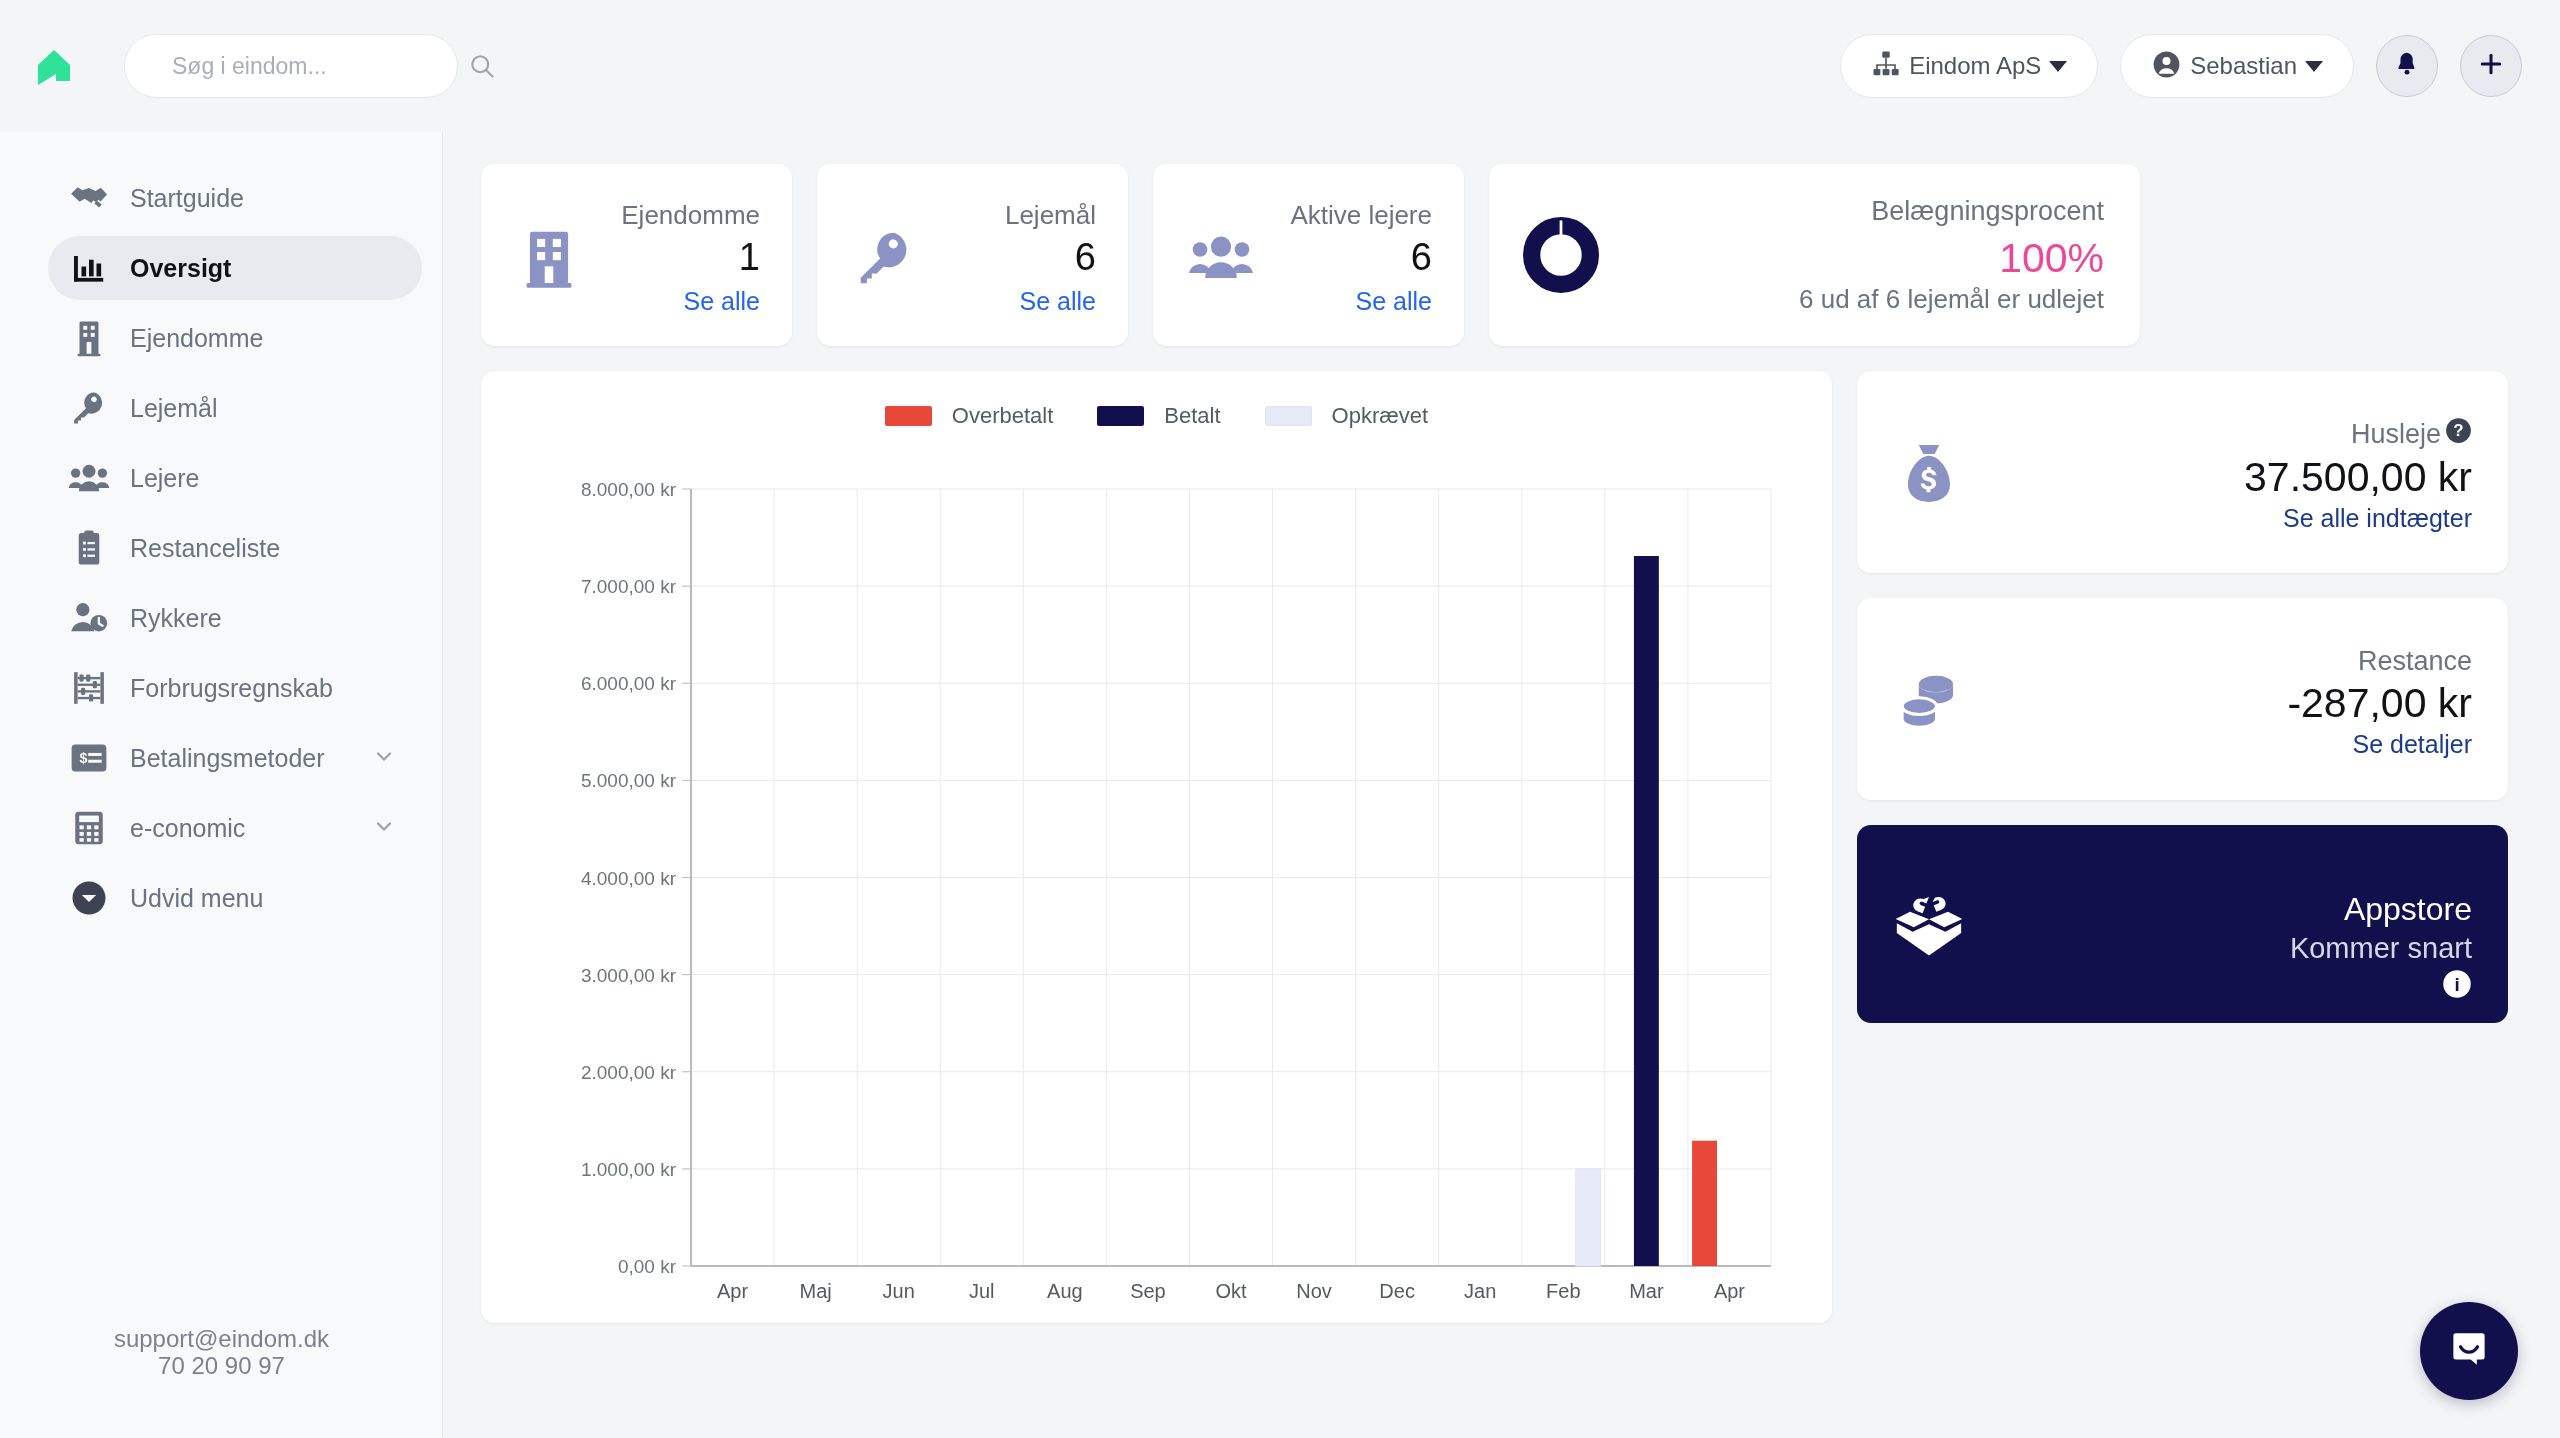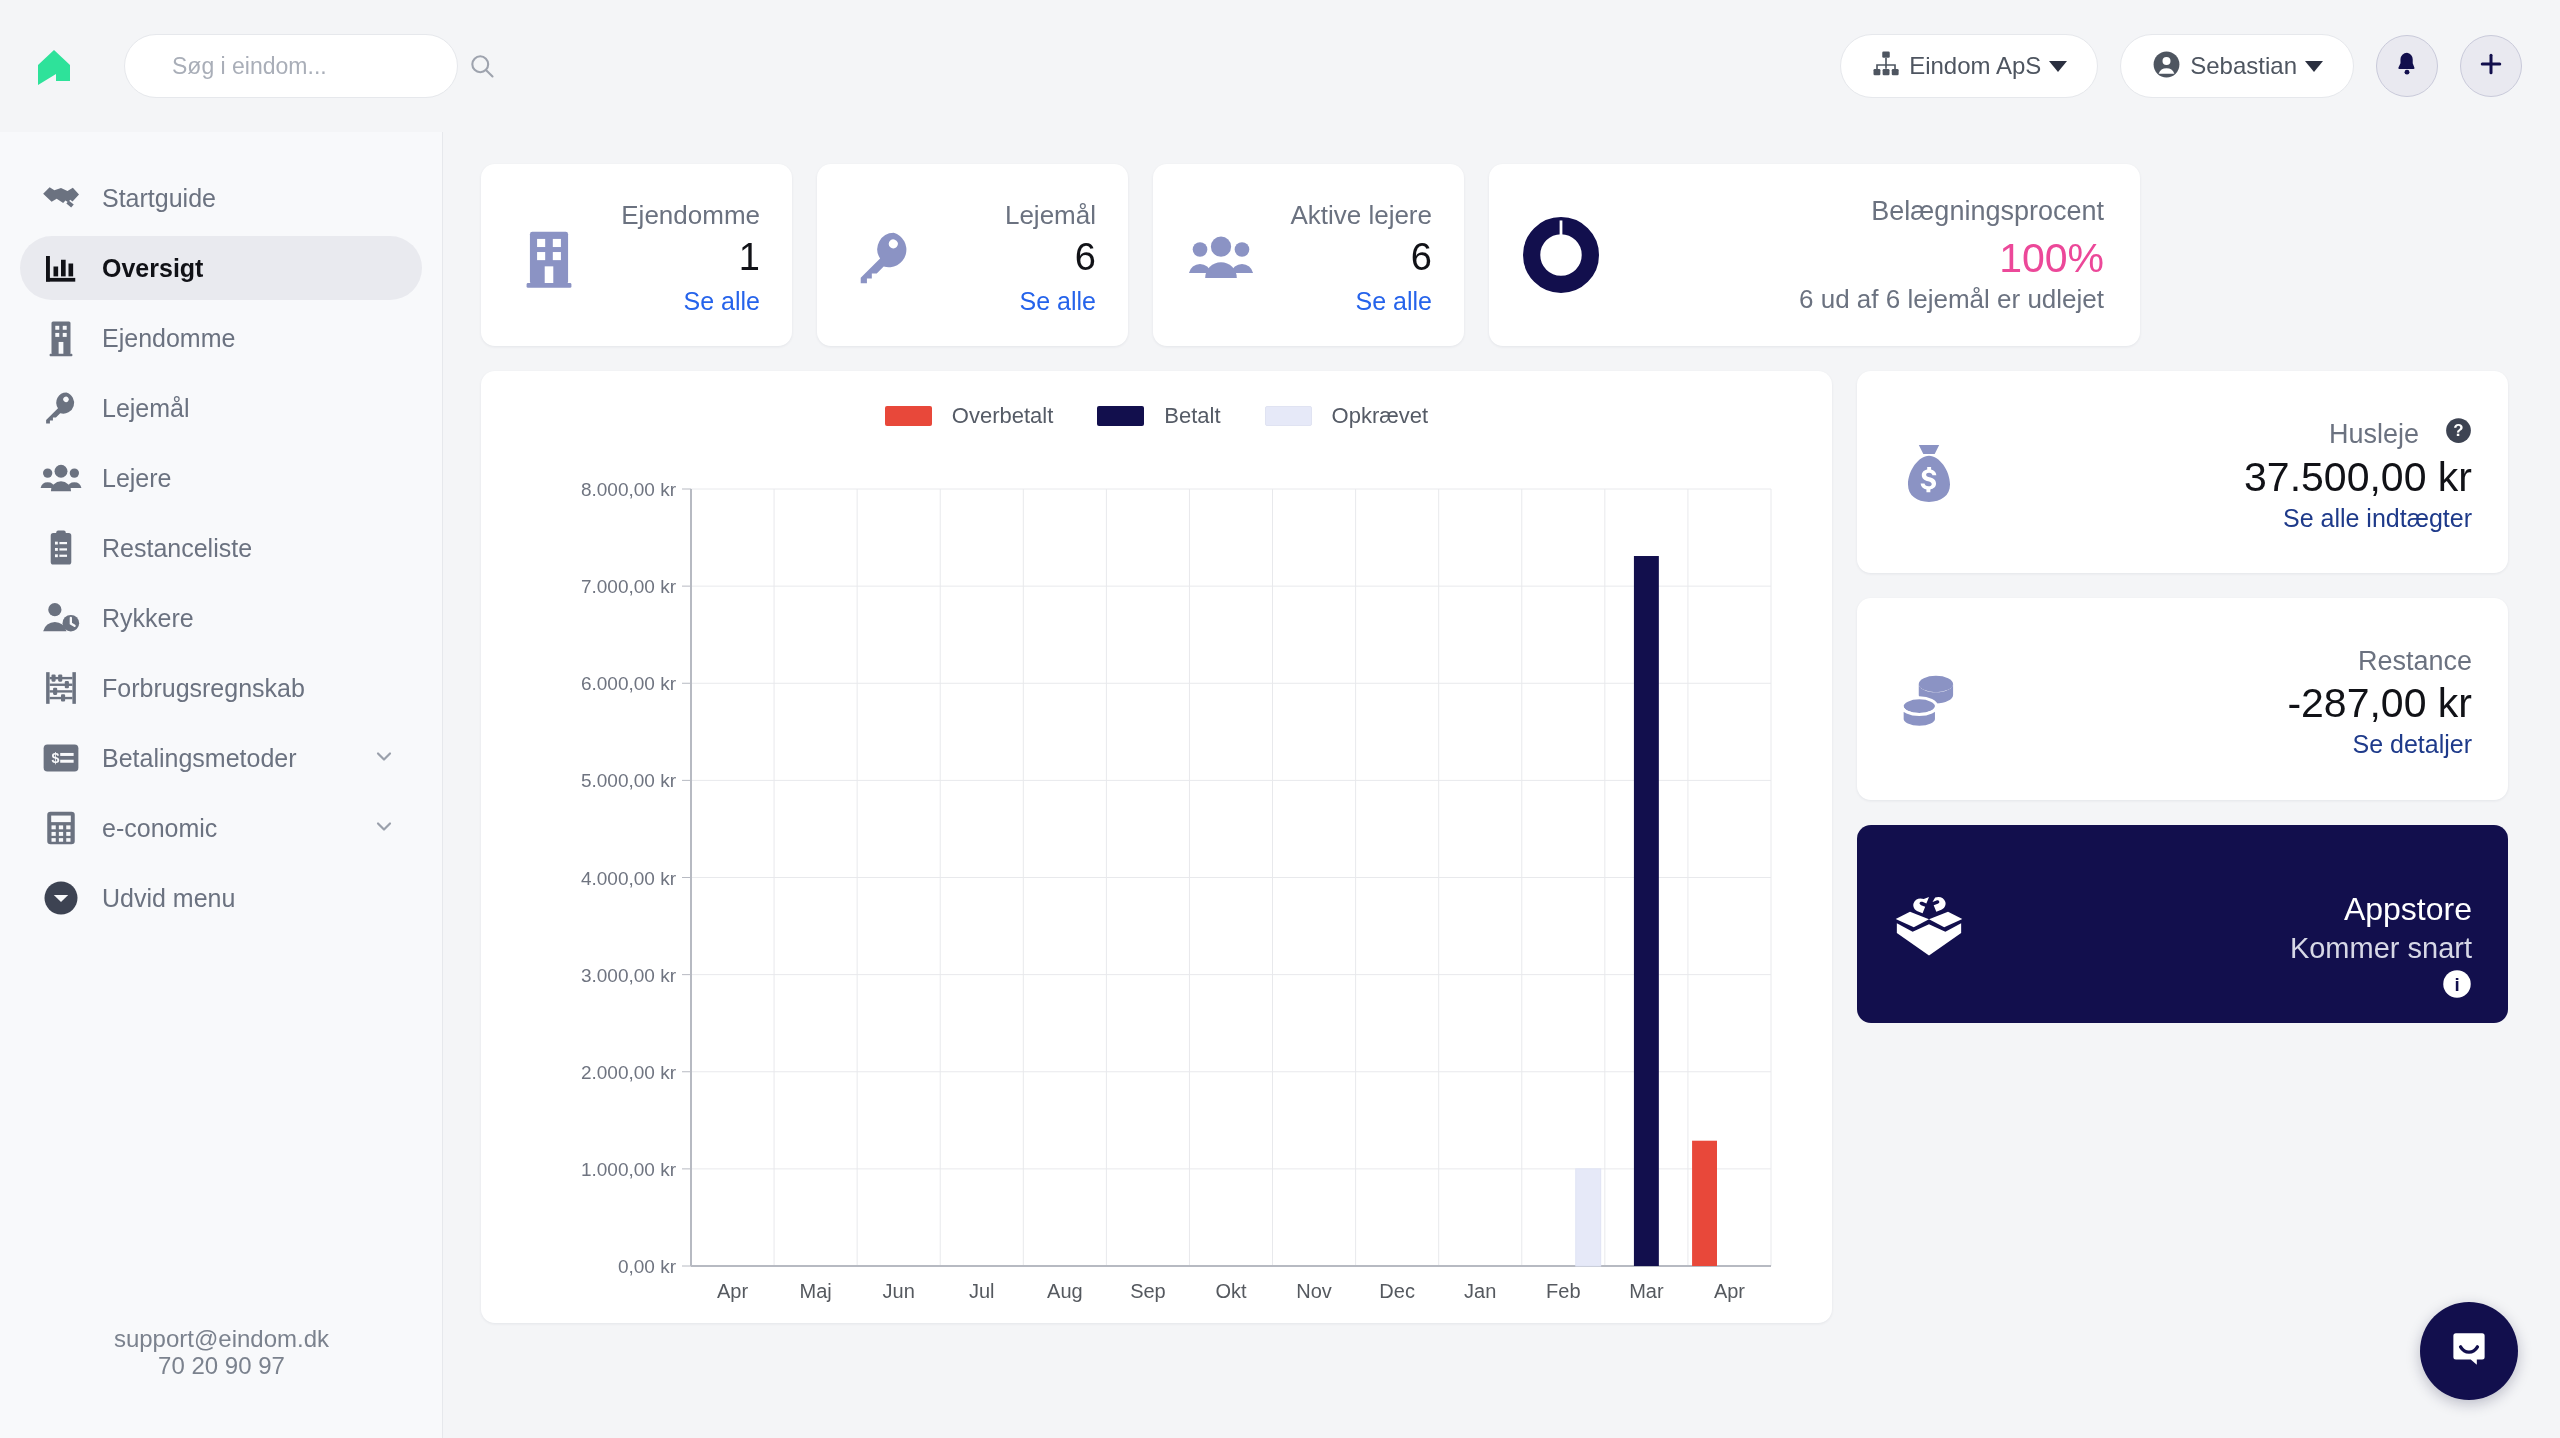--- a/index.html
+++ b/index.html
@@ -45,21 +45,21 @@
     width: 62px; height: 62px; border-radius: 50%;
     background: #e9e9f0; border: 1px solid #c9cada;
     display: flex; align-items: center; justify-content: center; cursor: pointer;
   }
 
   
   .sidebar {
     position: absolute; top: 132px; left: 0; width: 443px; height: 1306px;
     background: #f8f9fb; border-right: 1px solid #e6e8ec;
   }
-  .nav { padding-top: 28px; }
+  .nav { padding-top: 28px; padding-left: 28px; }
   .nav-item {
     display: flex; align-items: center; height: 64px;
     margin: 6px 20px; padding-left: 18px; border-radius: 34px; cursor: pointer;
   }
   .nav-item.active { background: #e9eaef; }
   .nav-ic { width: 46px; min-width:46px; height: 40px; display:flex; align-items:center; justify-content:center; margin-right: 18px; }
   .nav-label { font-size: 25px; color: #6b7280; }
   .nav-item.active .nav-label { color: #111217; font-weight: bold; }
   .nav-chev { margin-left: auto; margin-right: 26px; }
   .sidebar-footer {
@@ -105,21 +105,21 @@
   .legend { position:absolute; top:32px; left:0; width:100%; display:flex; justify-content:center; align-items:center; gap: 0; }
   .legend-item { display:flex; align-items:center; gap:20px; margin: 0 22px; }
   .legend-swatch { width: 47px; height: 20px; border-radius: 2px; }
   .legend-label { font-size: 22px; color: #555b66; }
 
   .plot { position: absolute; left: 0; top: 0; width: 1351px; height: 952px; }
 
   .right-col { display: flex; flex-direction: column; gap: 25px; width: 651px; }
   .money-card { height: 202px; padding: 24px 36px 18px 34px; display:flex; align-items:center; gap:14px; }
   .money-text { flex:1; text-align:right; }
-  .money-title { font-size: 27px; color: #6b7280; display:flex; align-items:center; justify-content:flex-end; gap:26px; }
+  .money-title { font-size: 27px; color: #6b7280; display:flex; align-items:center; justify-content:flex-end; gap:4px; }
   .money-value { font-size: 41px; color: #111217; margin-top: 3px; }
   .money-link { font-size: 25px; color: #1e3a8a; cursor:pointer; margin-top: 3px; }
 
   .appstore {
     height: 198px; background: #120f4d; border-radius: 14px;
     padding: 26px 36px 18px 34px; display:flex; align-items:center; gap:14px; position:relative;
     cursor: pointer;
   }
   .app-text { flex:1; text-align:right; }
   .app-title { font-size: 32px; color: #ffffff; }

